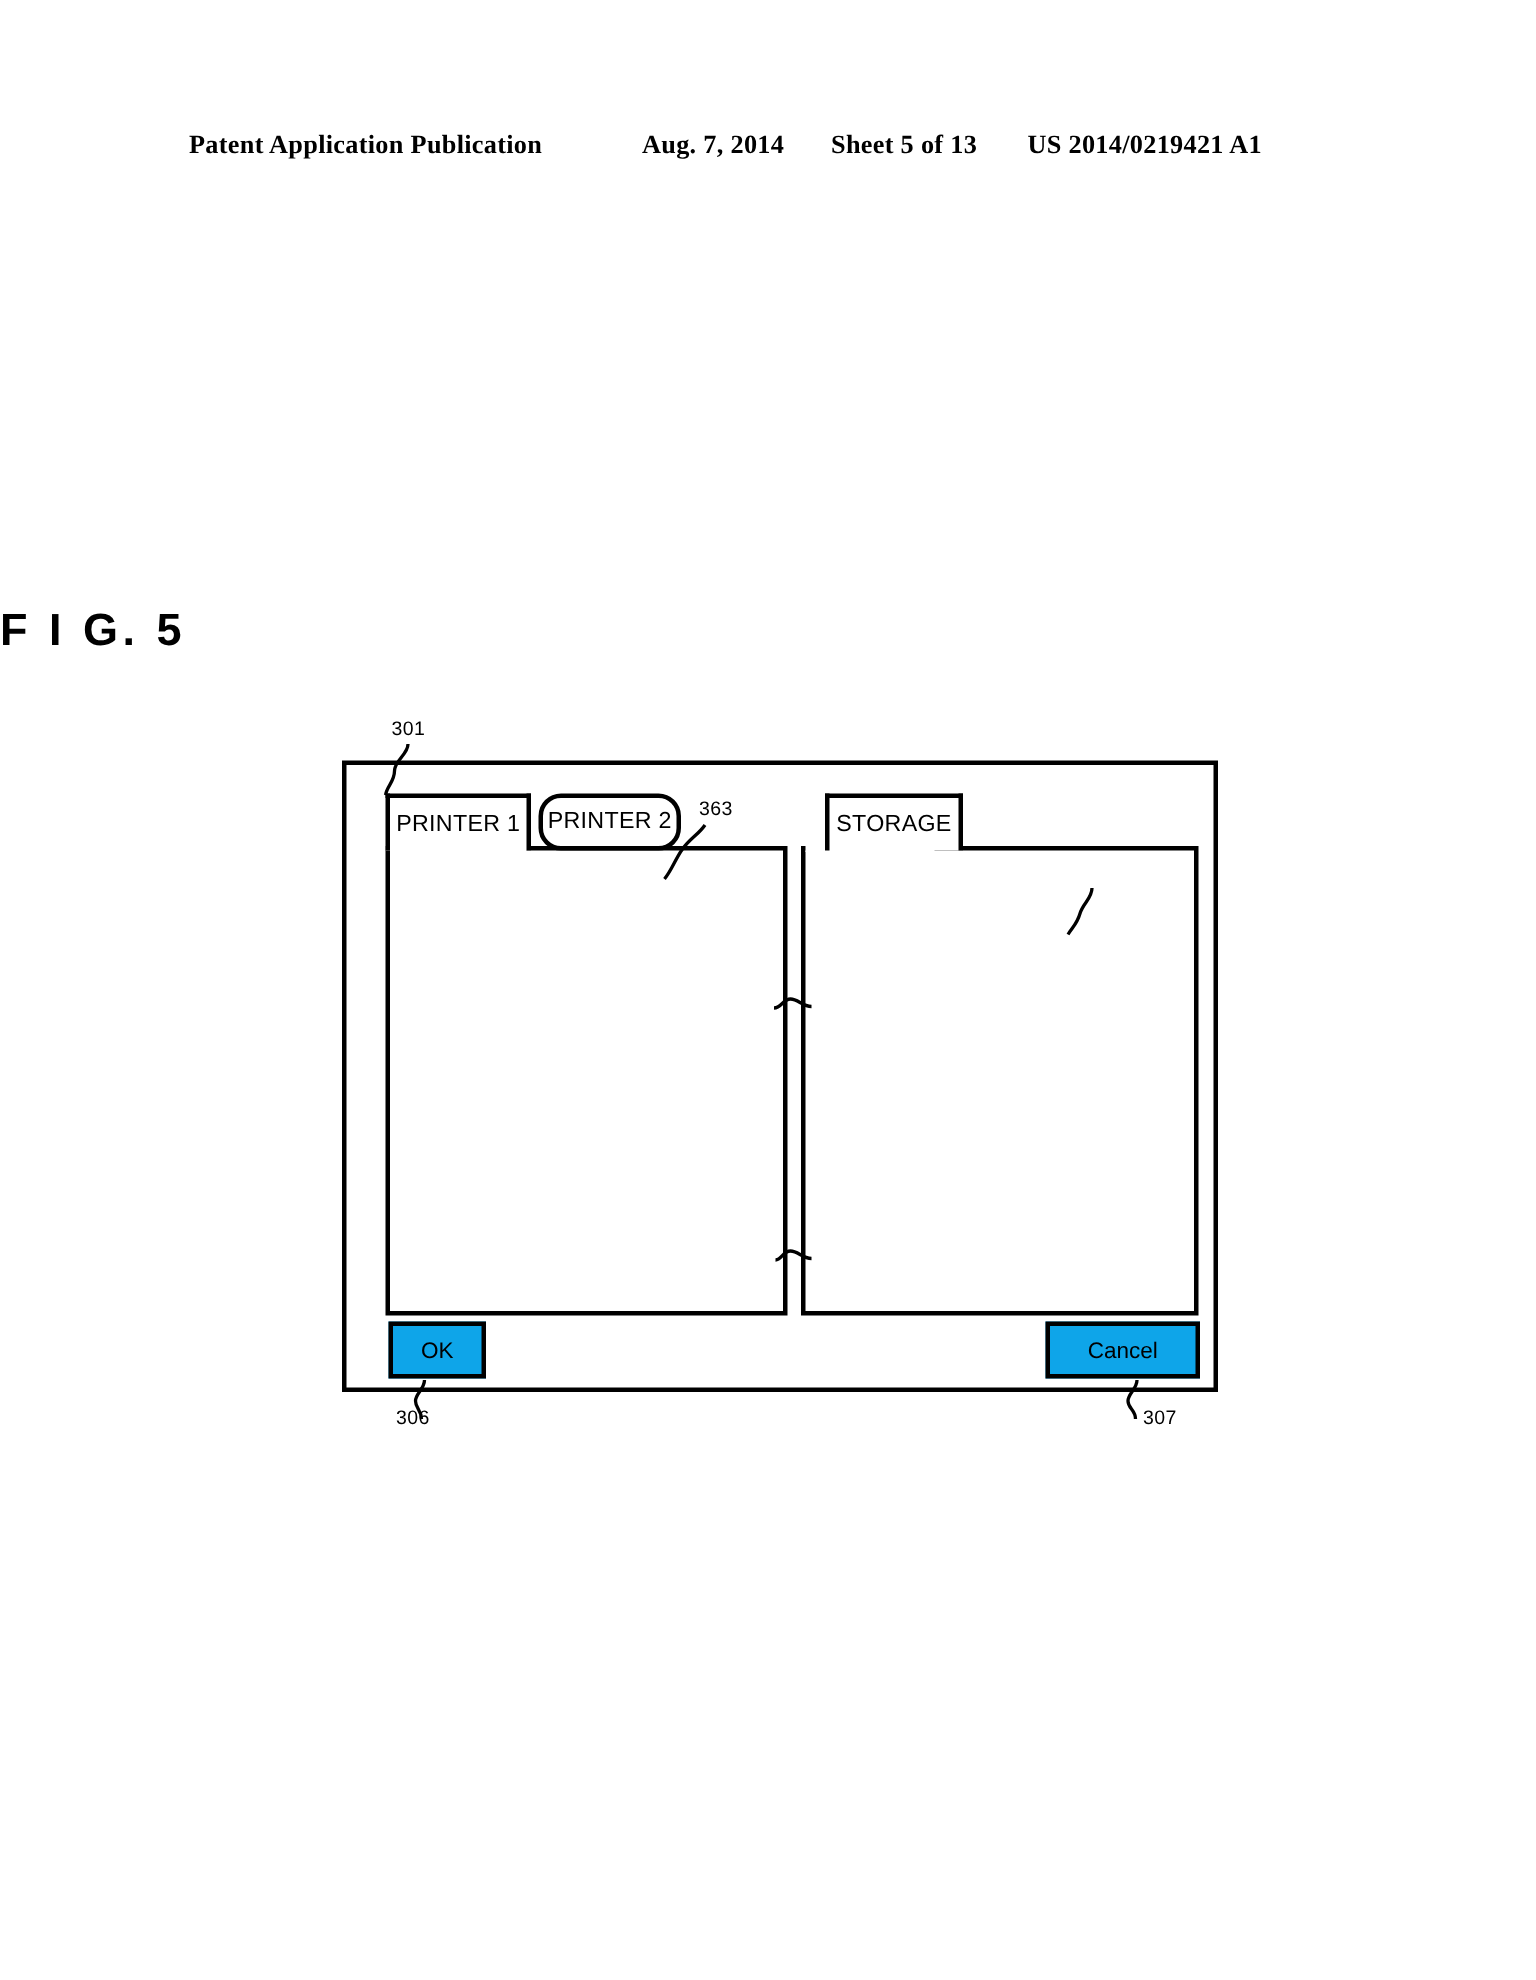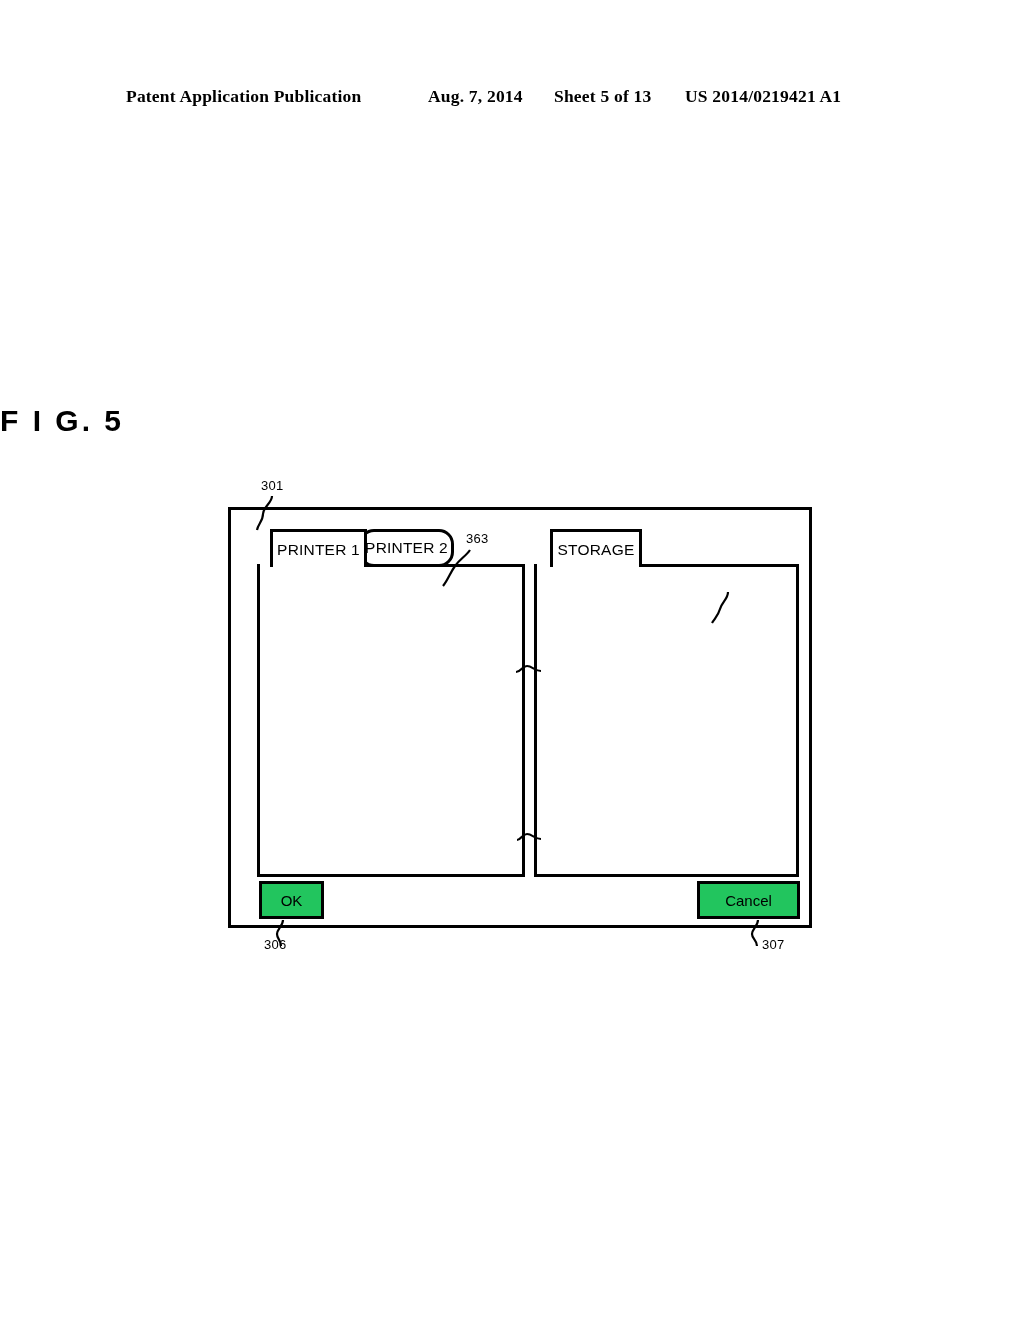--- a/index.html
+++ b/index.html
@@ -71,21 +71,21 @@
     position: absolute;
     box-sizing: border-box;
     border: 3px solid #000;
     background: #fff;
     font-size: 15.5px;
     display: flex;
     align-items: center;
     justify-content: center;
     letter-spacing: 0.2px;
   }
-  .tab-printer1 { left: 270px; top: 529px; width: 97px; height: 38px; border-bottom: none; z-index: 4; }
+  .tab-printer1 { left: 257px; top: 529px; width: 97px; height: 38px; border-bottom: none; z-index: 4; }
   .tab-printer2 { left: 359px; top: 529px; width: 95px; height: 38px; z-index: 2; border-radius: 15px; }
   .tab-storage  { left: 534px; top: 529px; width: 92px; height: 38px; border-bottom: none; z-index: 4; margin-left: 16px; }
 
   
   .panel {
     position: absolute;
     box-sizing: border-box;
     border: 3px solid #000;
     background: #fff;
     z-index: 1;
@@ -166,21 +166,21 @@
     box-sizing: border-box;
     border: 3px solid #000;
     background: #fff;
   }
 
   
   .btn {
     position: absolute;
     box-sizing: border-box;
     border: 3px solid #000;
-    background: #22c55e;
+    background: #0ea5e9;
     font-size: 15px;
     display: flex;
     align-items: center;
     justify-content: center;
   }
   .btn-ok     { left: 259px; top: 881px; width: 65px; height: 38px; }
   .btn-cancel { left: 697px; top: 881px; width: 103px; height: 38px; }
 
   
   .ref {

